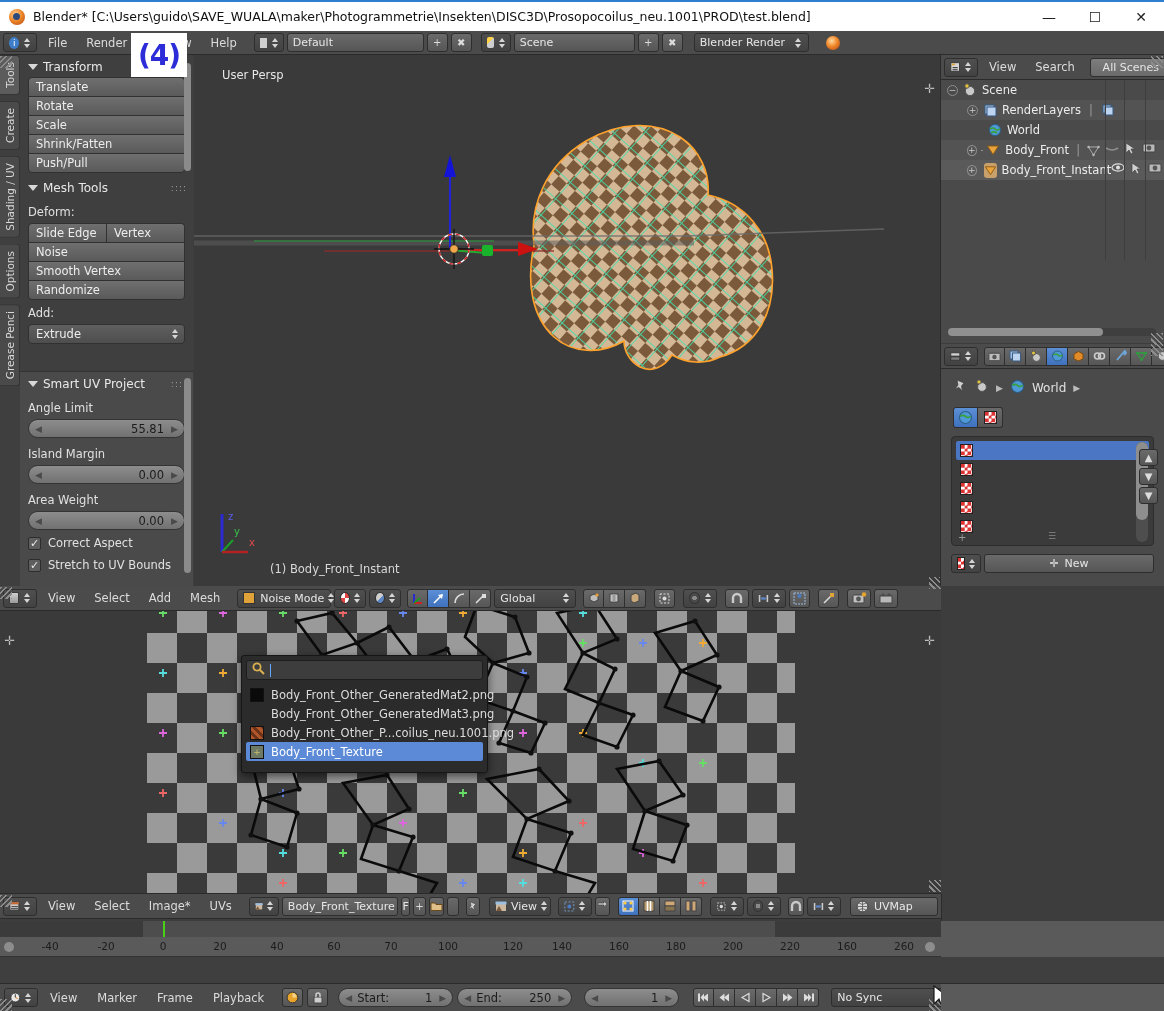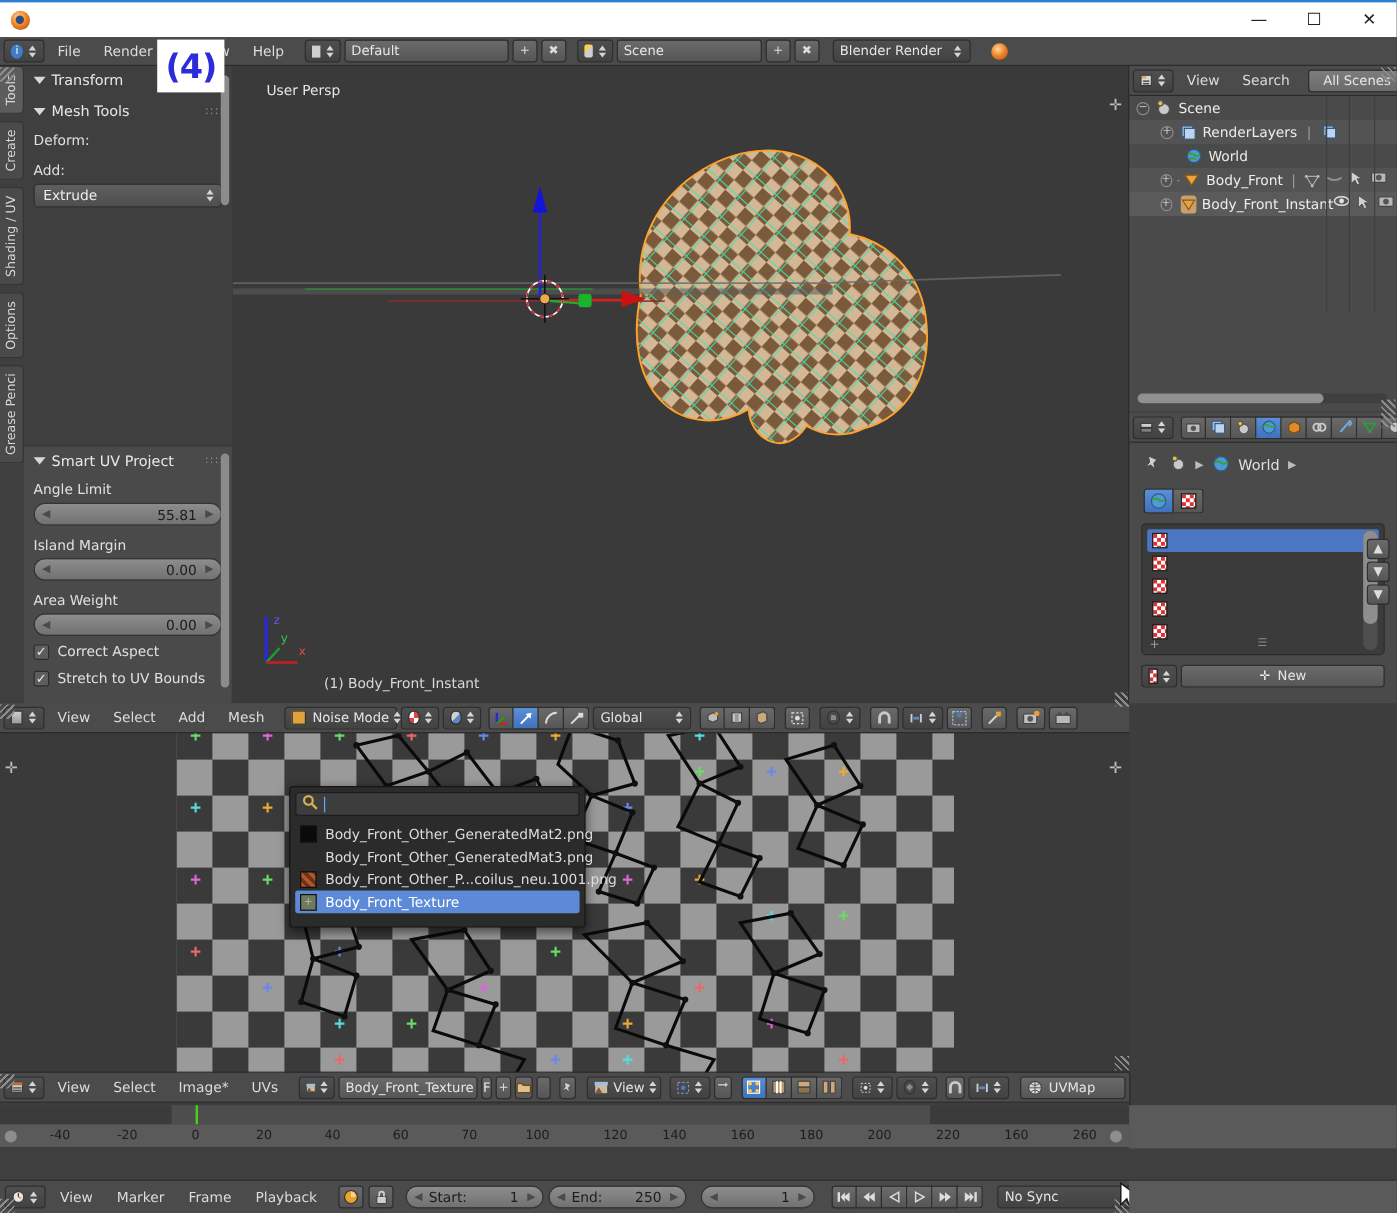--- a/index.html
+++ b/index.html
@@ -154,20 +154,21 @@
      background:repeating-linear-gradient(135deg,#8c8c8c 0 1.5px,transparent 1.5px 4px); }
   .vdiv { position:absolute; background:#2b2b2b; }
 </style>
 </head>
 <body>
 
 <div id="app">
 
   <div class="titlebar">
     <div class="tb-icon"></div>
+    <div class="tb-title">Blender* [C:\Users\guido\SAVE_WUALA\maker\Photogrammetrie\Insekten\DISC3D\Prosopocoilus_neu.1001\PROD\test.blend]</div>
     <div class="tb-buttons">
       <div class="tb-btn">—</div>
       <div class="tb-btn">☐</div>
       <div class="tb-btn close">✕</div>
     </div>
   </div>
 
   <div class="hdr" style="position:absolute;left:0;top:31px;width:1164px;height:24px;">
     <div class="ctl dark" style="width:34px;justify-content:center;">
       <span style="width:12px;height:12px;border-radius:50%;background:#3e7ec9;color:#fff;font-size:9px;display:flex;align-items:center;justify-content:center;">i</span>
@@ -236,27 +237,43 @@
           <span>Grease Penci</span>
         </div>
     </div>
 
     <div class="panelzone">
 
       <div class="pan-head">
         <span class="tri"></span>
         <span class="ttl">Transform</span>
       </div>
+      <div class="btnlist">
+        <div class="bbtn">Translate</div>
+        <div class="bbtn">Rotate</div>
+        <div class="bbtn">Scale</div>
+        <div class="bbtn">Shrink/Fatten</div>
+        <div class="bbtn">Push/Pull</div>
+      </div>
 
       <div class="pan-head" style="margin-top:4px;">
         <span class="tri"></span>
         <span class="ttl">Mesh Tools</span>
         <span class="grip">::::</span>
       </div>
       <div class="sublbl">Deform:</div>
+      <div class="btnlist">
+        <div class="brow">
+          <div class="bbtn" style="border-radius:4px 0 0 0;">Slide Edge</div>
+          <div class="bbtn" style="border-radius:0 4px 0 0;border-left:none;">Vertex</div>
+        </div>
+        <div class="bbtn" style="border-radius:0;">Noise</div>
+        <div class="bbtn" style="border-radius:0;">Smooth Vertex</div>
+        <div class="bbtn">Randomize</div>
+      </div>
       <div class="sublbl">Add:</div>
       <div class="btnlist">
         <div class="bbtn solo" style="background:linear-gradient(#5f5f5f,#4e4e4e);justify-content:space-between;padding-right:5px;">
           <span>Extrude</span>
           <span class="spinner">
               <i class="up"></i>
               <i class="dn"></i>
             </span>
         </div>
       </div>

